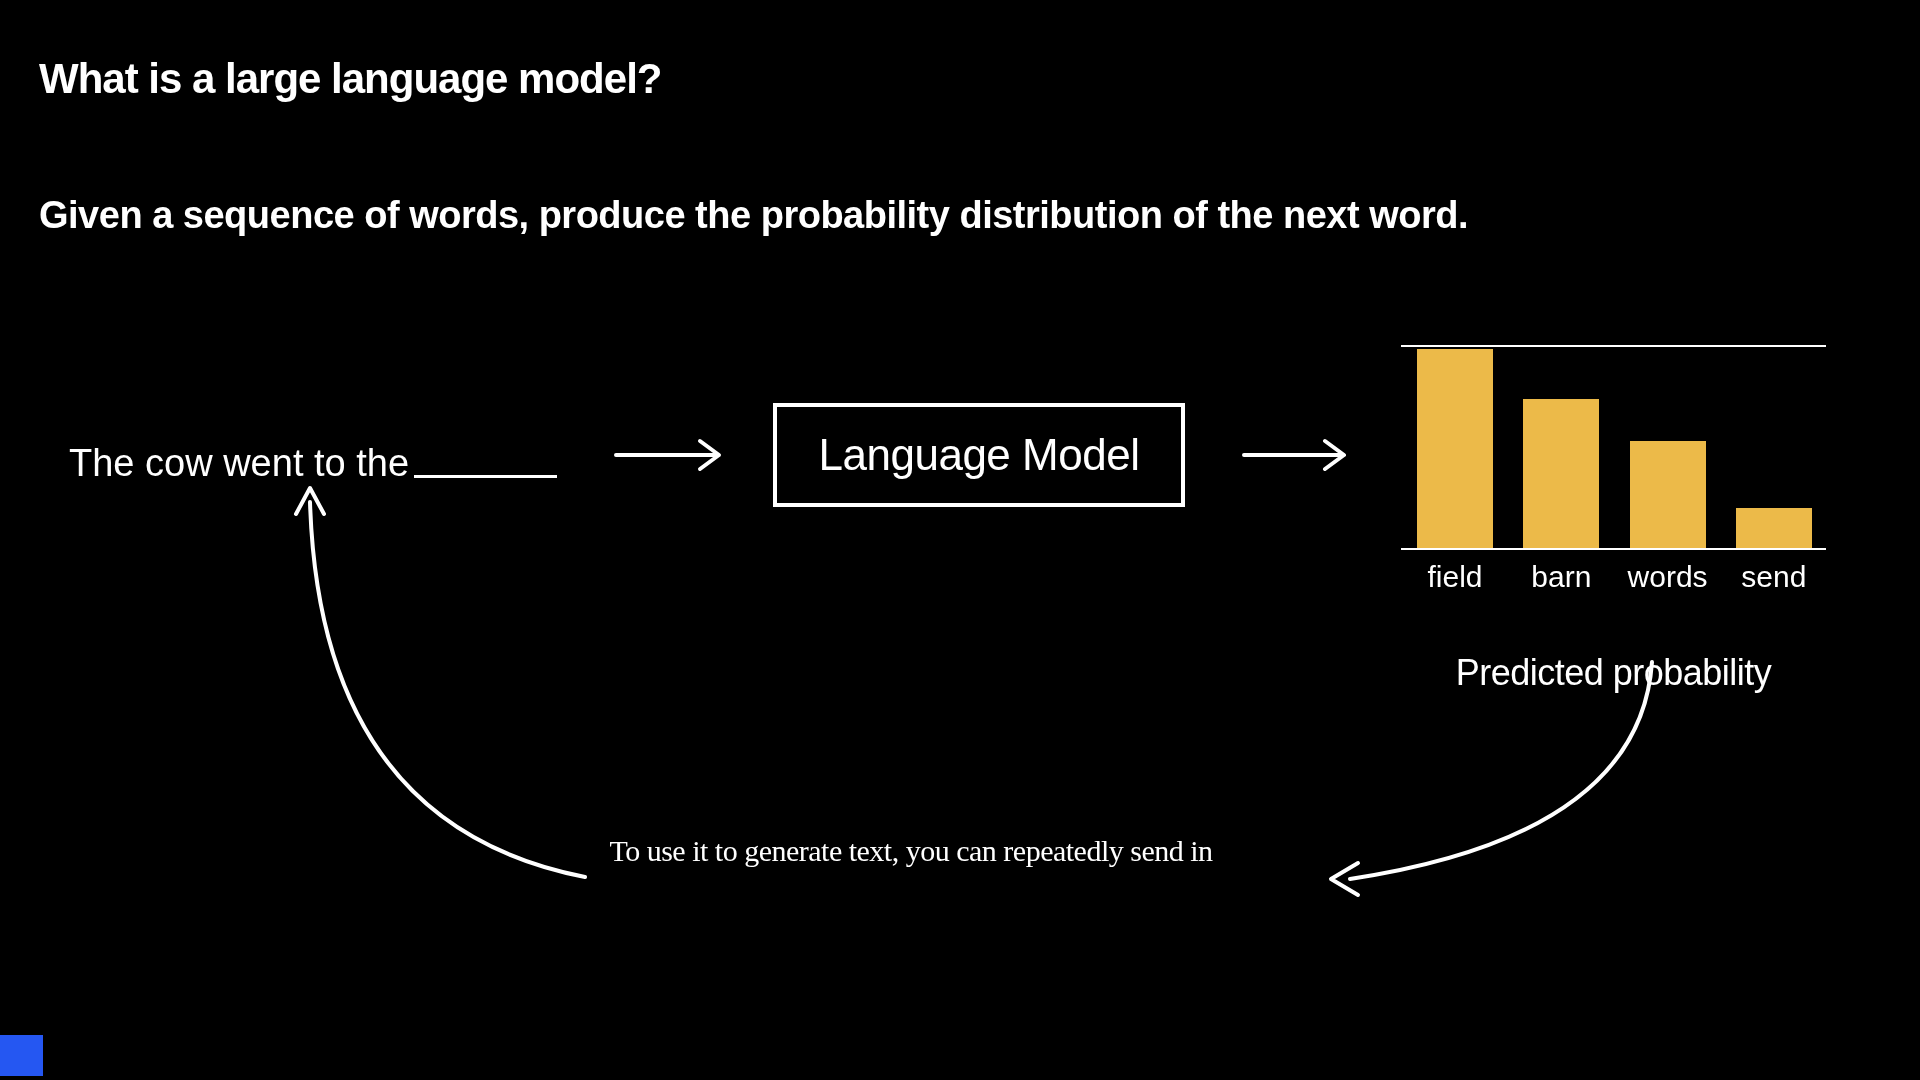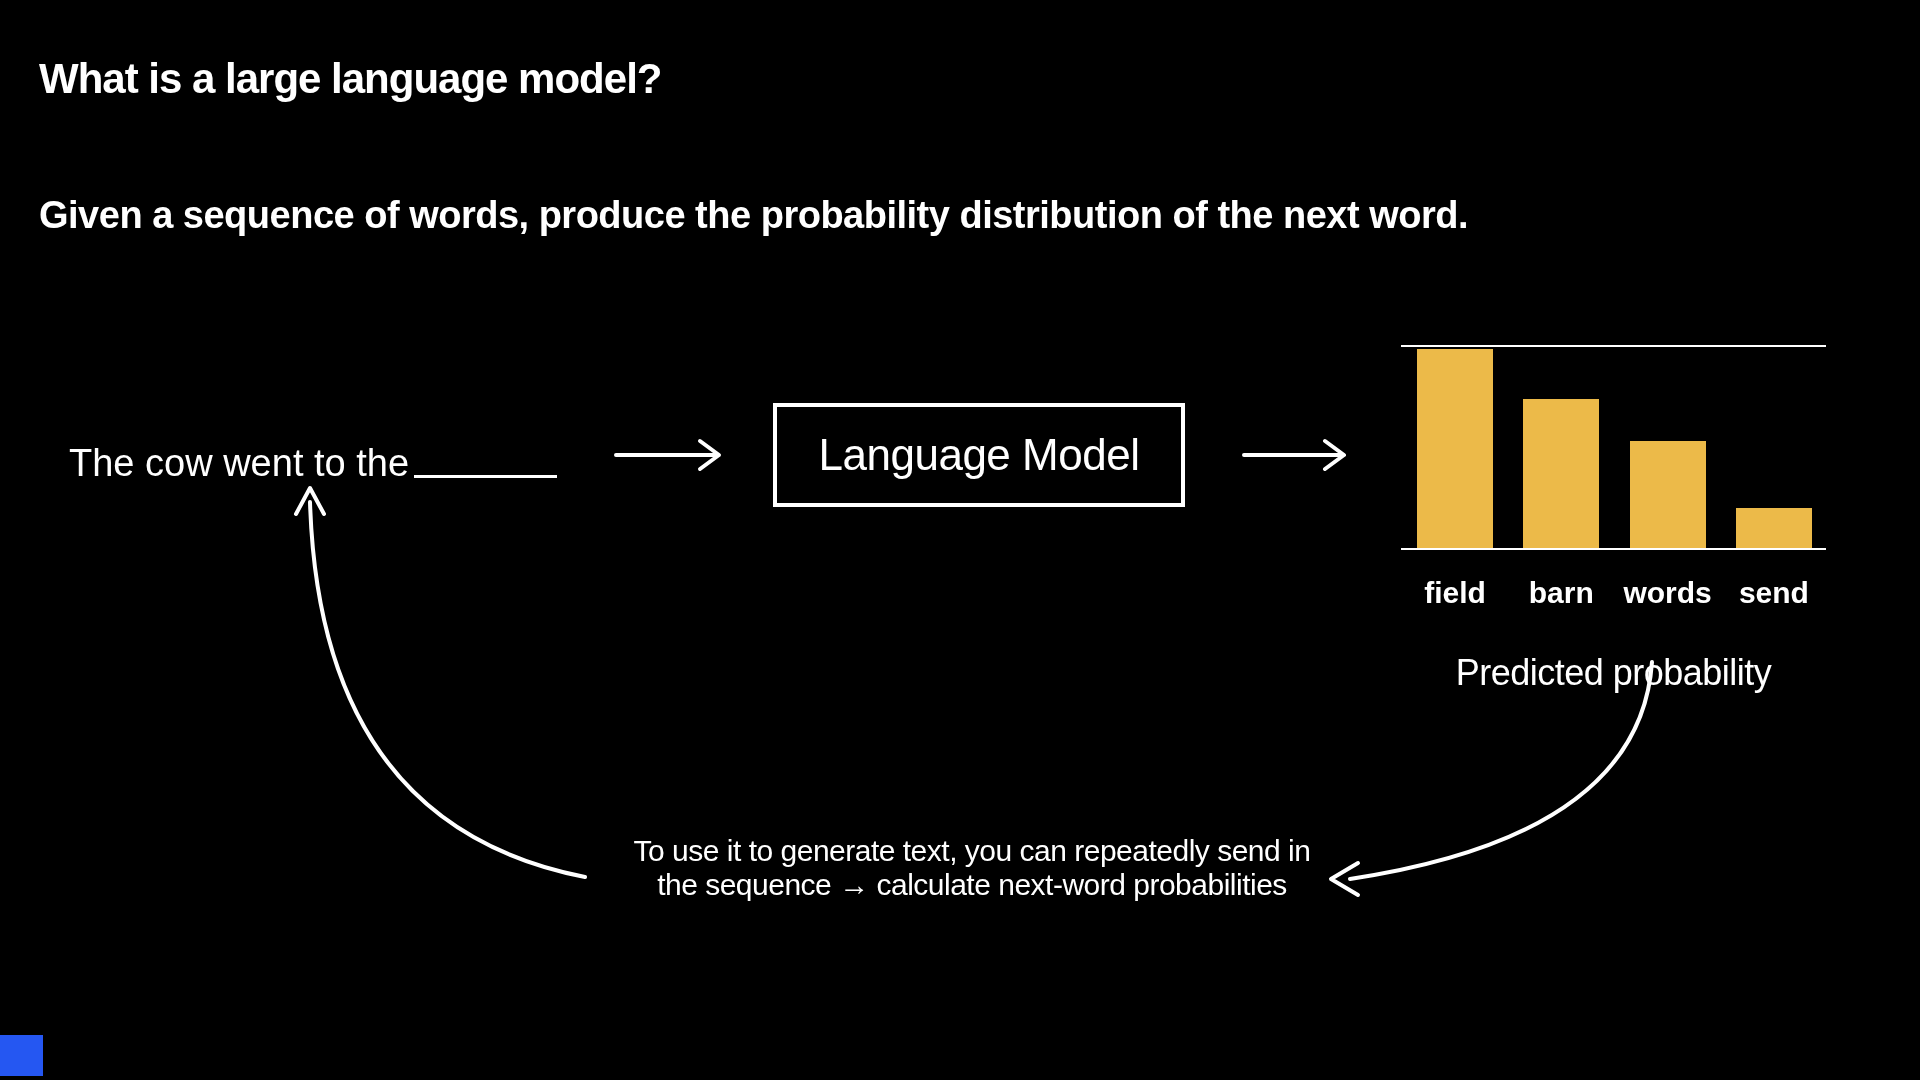--- a/index.html
+++ b/index.html
@@ -35,33 +35,34 @@
     box-sizing:border-box;border:4px solid #fff;
     display:flex;align-items:center;justify-content:center;
     font-size:44px;letter-spacing:-0.5px;
   }
   .svg-overlay{position:absolute;left:0;top:0;width:1920px;height:1080px;}
   .chart-plot{
     position:absolute;left:1401px;top:345px;width:425px;height:201px;
     border-top:2px solid #fff;border-bottom:2px solid #fff;
   }
   .chart-plot .bar{position:absolute;bottom:0;}
-  .chart-labels{position:absolute;left:1401px;top:576px;width:425px;height:34px;font-weight:bold;}
+  .chart-labels{position:absolute;left:1401px;top:560px;width:425px;height:34px;}
   .chart-labels .bar-label{
     position:absolute;top:0;transform:translateX(-50%);
     font-size:30px;color:#fff;white-space:nowrap;
   }
   .chart-caption{
     position:absolute;left:1401px;top:608px;width:425px;
     text-align:center;font-size:36px;letter-spacing:-0.5px;white-space:nowrap;margin-top:44px;
   }
   .loop-note{
-    position:absolute;left:972px;top:834px;transform:translateX(-50%);
+    position:absolute;left:911px;top:834px;transform:translateX(-50%);
     text-align:center;font-size:30px;line-height:34px;letter-spacing:-0.5px;
     white-space:nowrap;
+    font-family:Liberation Serif, serif;
   }
   .progress-rect{
     position:absolute;left:0;top:1035px;width:43px;height:41px;
   }
 </style>
 </head>
 <body>
 
 <div class="slide">
 
@@ -94,18 +95,17 @@
   <div class="chart-labels">
       <div class="bar-label" style="left: 54px;">field</div>
       <div class="bar-label" style="left: 160.3px;">barn</div>
       <div class="bar-label" style="left: 266.6px;">words</div>
       <div class="bar-label" style="left: 372.9px;">send</div>
     </div>
   <div class="chart-caption">Predicted probability</div>
 
   <div class="loop-note">
     <div>To use it to generate text, you can repeatedly send in</div>
-    <div>the sequence → calculate next-word probabilities</div>
   </div>
 
   <div class="progress-rect" style="background: rgb(37, 87, 242);"></div>
 
 </div>
 
 </body></html>

